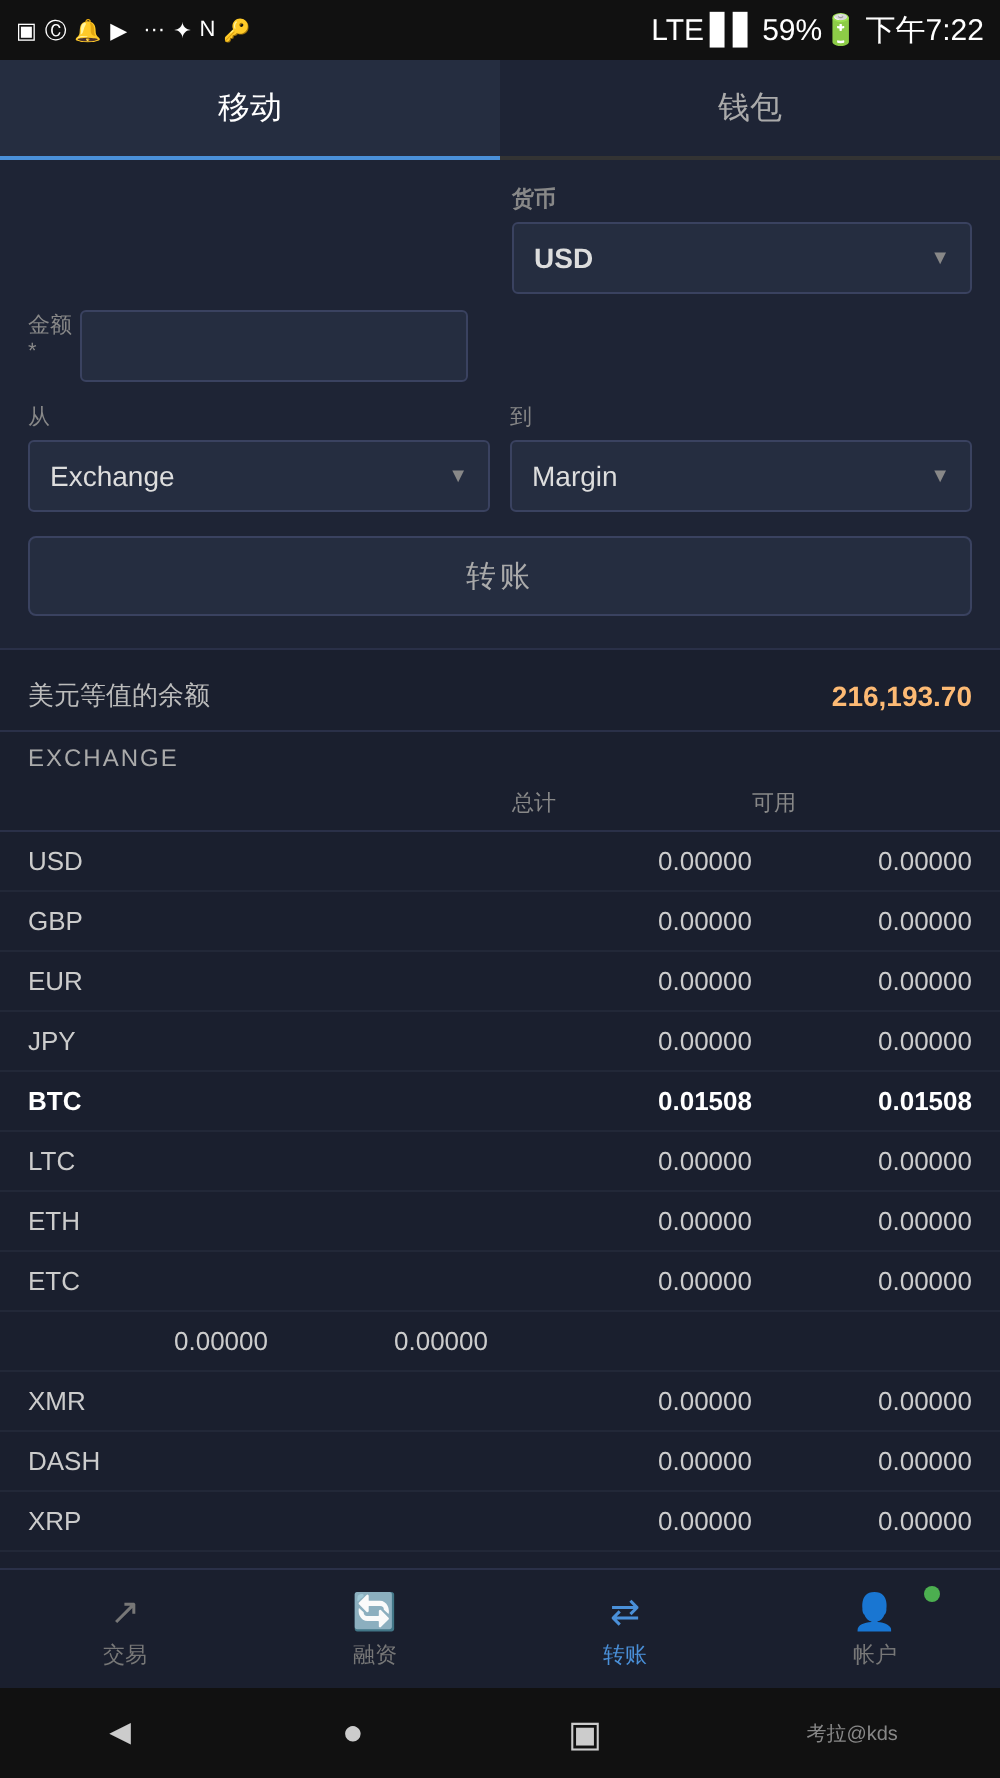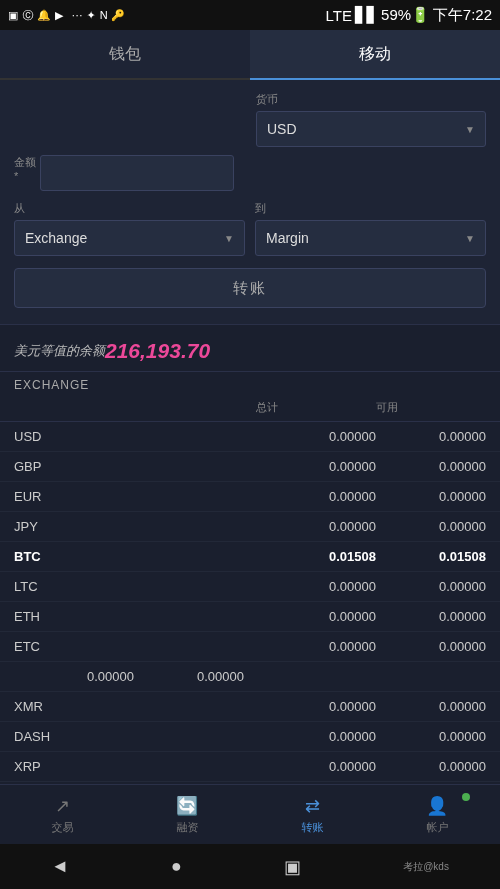--- a/index.html
+++ b/index.html
@@ -59,20 +59,21 @@
       background: #1e2435;
       padding: 12px 14px 16px;
       border-bottom: 1px solid #2a3048;
     }
 
     
     .currency-row {
       display: flex;
       justify-content: flex-end;
       margin-bottom: 8px;
+      font-weight: bold;
     }
     .currency-group {
       display: flex;
       flex-direction: column;
       width: 230px;
     }
     .field-label {
       font-size: 11px;
       color: #888;
       margin-bottom: 4px;
@@ -147,31 +148,30 @@
       height: 40px;
       cursor: pointer;
       letter-spacing: 2px;
     }
 
     
     .balance-section {
       padding: 14px 14px 8px;
       border-bottom: 1px solid #2a3048;
       display: flex;
-      justify-content: flex-start;
-      align-items: center;
-      font-style: italic;
+      justify-content: space-between;
+      align-items: center;
     }
     .balance-label {
       font-size: 13px;
       color: #bbb;
     }
     .balance-value {
-      font-size: 21px;
-      color: #ec4899;
+      font-size: 14px;
+      color: #fdba74;
       font-weight: bold;
     }
 
     
     .table-wrap {
       overflow-y: auto;
       height: calc(889px - 30px - 50px - 185px - 52px - 60px - 55px);
     }
     .table-header {
       display: flex;
@@ -270,25 +270,25 @@
   </div>
   <div class="status-right">
     <span>LTE</span>
     <span>▋▋</span>
     <span>59%🔋</span>
     <span>下午7:22</span>
   </div>
 </div>
 
 <div class="top-tabs">
+  <div class="top-tab active">
+    <span>移动</span>
+  </div>
   <div class="top-tab">
     <span>钱包</span>
-  </div>
-  <div class="top-tab active">
-    <span>移动</span>
   </div>
 </div>
 
 <div class="form-area">
 
   <div class="currency-row">
     <div class="currency-group">
       <span class="field-label">货币</span>
       <div class="dropdown-field">
         <span>USD</span>

